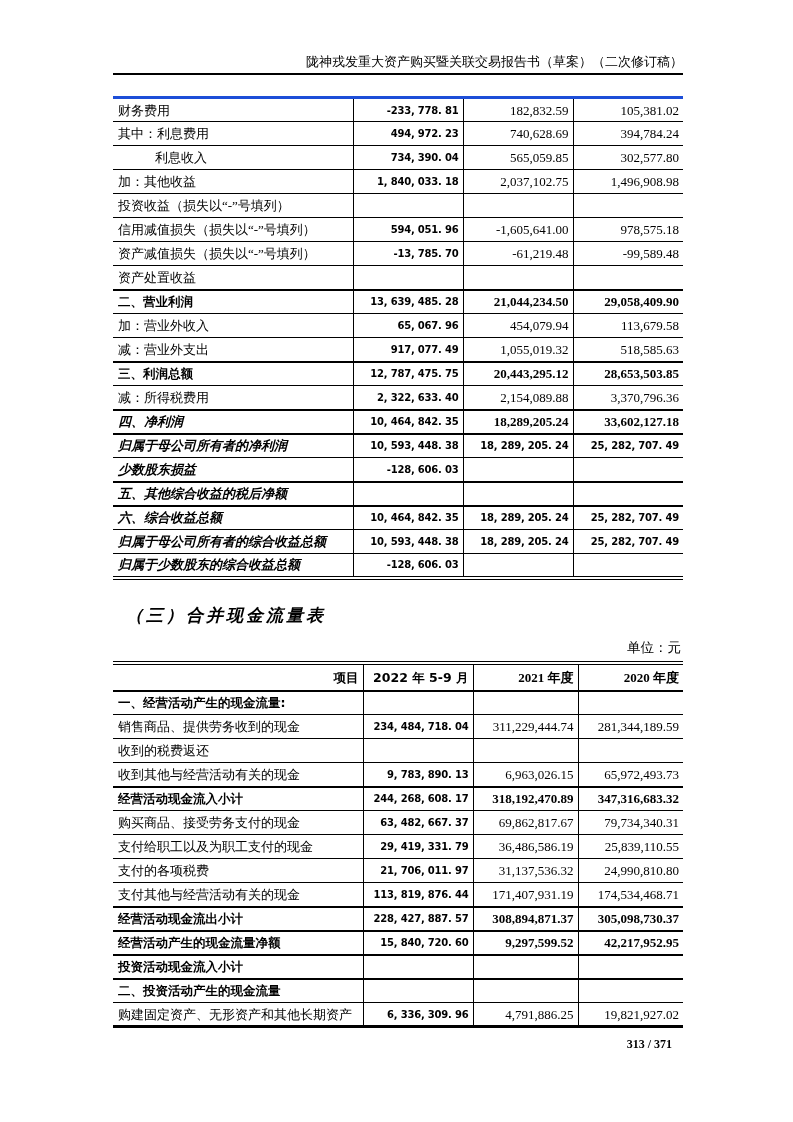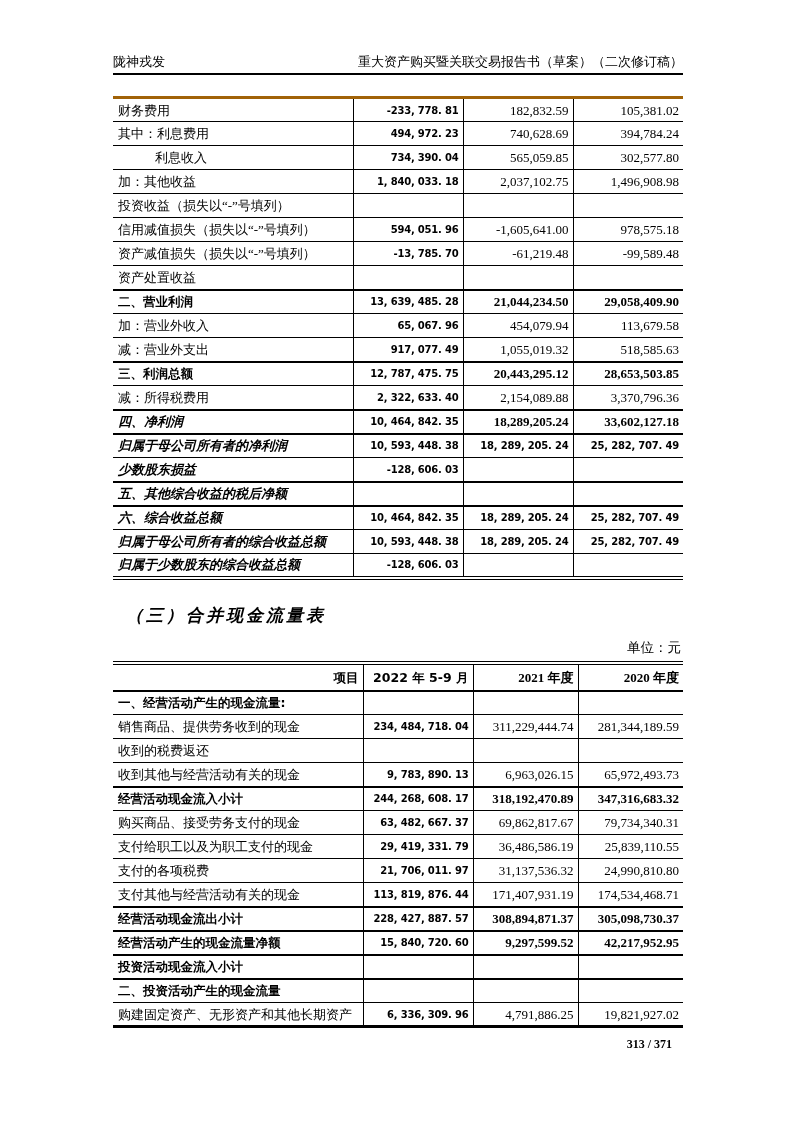--- a/index.html
+++ b/index.html
@@ -11,21 +11,21 @@
     height: 1122px;
     background: #fff;
     overflow: hidden;
   }
   .content { width: 570px; margin-left: 113px; }
 
   
   .doc-header {
     padding-top: 54px;
     display: flex;
-    justify-content: space-between;
+    justify-content: flex-end;
     align-items: flex-end;
     border-bottom: 2px solid #000;
     padding-bottom: 3px;
     font-size: 13px;
     line-height: 16px;
   }
   .doc-header .right { white-space: nowrap; }
 
   
   table {
@@ -39,21 +39,21 @@
     font-size: 13px;
     line-height: 15px;
     overflow: hidden;
     white-space: nowrap;
     vertical-align: middle;
   }
   td + td, th + th { border-left: 1px solid #000; }
   tbody tr + tr td { border-top: 1px solid #000; }
   tbody tr.tt td { border-top-width: 2px; }
 
-  table.t1 { margin-top: 21px; border-top: 3px solid #a16207; border-bottom: 4px double #000; }
+  table.t1 { margin-top: 21px; border-top: 3px solid #1d4ed8; border-bottom: 4px double #000; }
   table.t2 { border-top: 4px double #000; border-bottom: 3px solid #000; }
   table.t2 thead th { border-bottom: 2px solid #000; height: 28px; text-align: right; }
   table.t2 tbody tr:first-child td { border-top: none; }
 
   
   .lbl  { text-align: left; font-family: "Liberation Serif", "DejaVu Serif", serif; }
   .hei  { font-family: "DejaVu Sans", "Liberation Sans", sans-serif; font-weight: 700; font-size: 12.5px; }
   .kai  { font-family: "Liberation Serif", "DejaVu Serif", serif; font-weight: 700; font-style: italic; }
   .ind  { padding-left: 42px; }
   .num  { text-align: right; font-family: "Liberation Serif", "DejaVu Serif", serif; }

